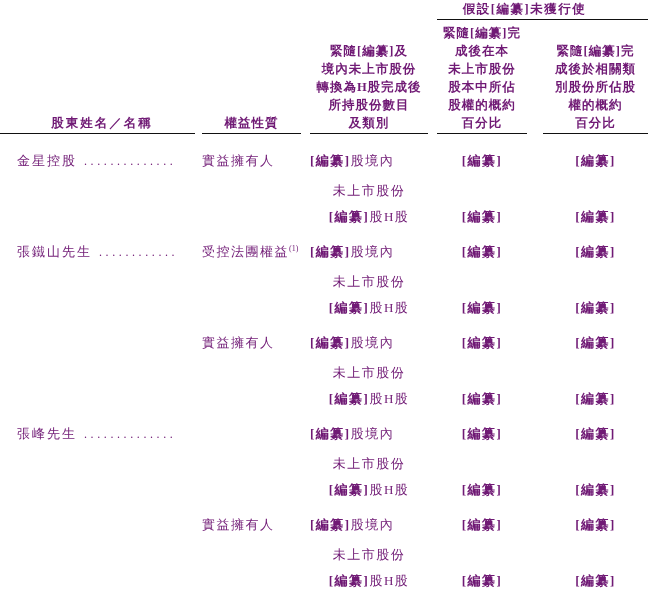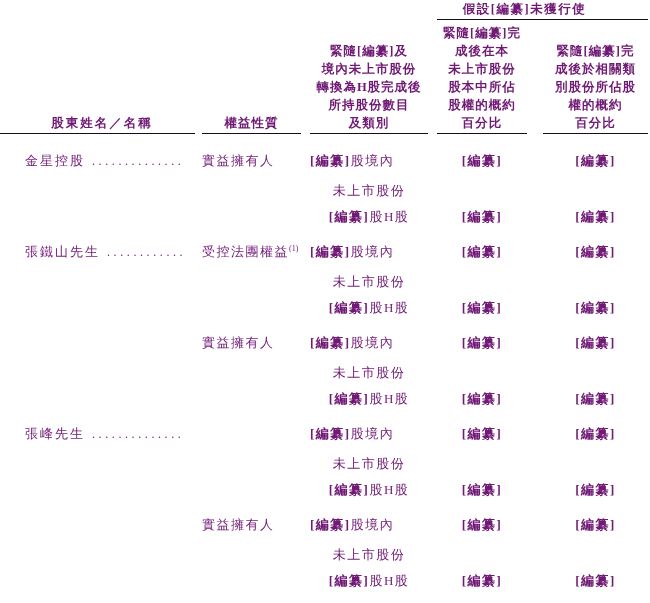--- a/index.html
+++ b/index.html
@@ -54,21 +54,21 @@
   
   .body{padding-top:20px;}
   .entry-grid{
     grid-template-rows:18px 18px 20px 18px;
     margin-bottom:17px;
     line-height:18px;
     letter-spacing:1.5px;
   }
   .cell{white-space:nowrap;}
   .b{font-weight:bold;}
-  .name-cell{grid-column:1;grid-row:1;display:flex;align-items:baseline;padding-left:17px;overflow:hidden;margin-left:8px;}
+  .name-cell{grid-column:1;grid-row:1;display:flex;align-items:baseline;padding-left:17px;overflow:hidden;}
   .nm{letter-spacing:2px;flex:0 0 auto;}
   .dots{
     flex:1 1 auto;
     margin-left:7px;margin-right:5px;
     font-size:12px;letter-spacing:0.3px;
     overflow:hidden;white-space:nowrap;
   }
   .interest-cell{grid-column:3;grid-row:1;}
   .sup{font-size:8px;vertical-align:super;letter-spacing:0;line-height:0;}
   .shares-l1{grid-column:5;grid-row:1;text-align:left;}

